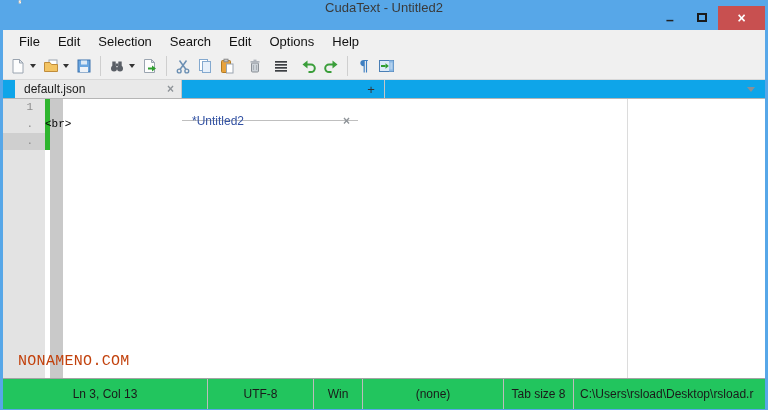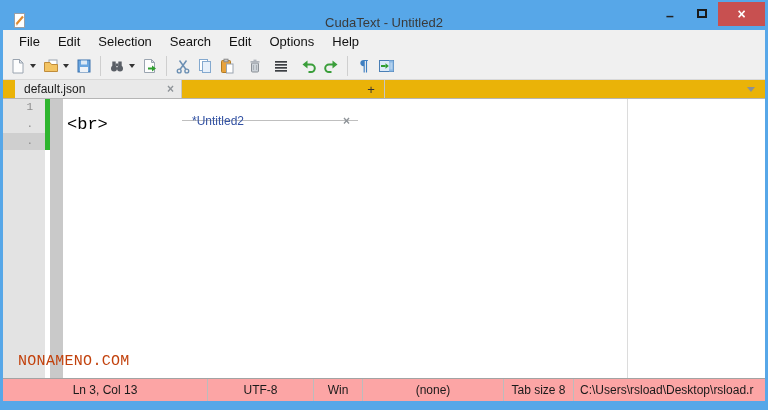--- a/index.html
+++ b/index.html
@@ -1,20 +1,20 @@
 <!DOCTYPE html>
 <html><head>
 <meta charset="utf-8">
 <style>
   * { margin:0; padding:0; box-sizing:border-box; }
   html,body { width:768px; height:410px; font-family:"Liberation Sans", sans-serif; }
   .window { position:relative; width:768px; height:410px; background:#57a7e8; overflow:hidden; }
 
   
-  .titlebar { height:30px; display:flex; align-items:flex-end; position:relative; }
+  .titlebar { height:30px; display:flex; align-items:flex-start; position:relative;flex-direction:column; }
   .app-icon { width:18px; height:18px; margin-left:11px; }
   .title-text { position:absolute; left:0; right:0; text-align:center; font-size:13px; color:#3a3a3a; }
   .win-controls { margin-left:auto; display:flex; align-items:flex-start; height:30px; z-index:2; }
   .wc-btn { width:32px; height:26px; display:flex; align-items:center; justify-content:center;
             color:#222; font-size:14px; cursor:default; }
   .wc-min { font-weight:bold; padding-top:6px; }
   .wc-max-box { width:10px; height:9px; border:2px solid #1a1a1a; background:transparent; }
   .wc-close { width:47px; height:24px; margin-top:2px; margin-right:3px; background:#c85050;
               color:#fff; font-size:14px; font-weight:bold; display:flex; align-items:center; justify-content:center; }
 
@@ -28,21 +28,21 @@
   
   .toolbar { height:28px; display:flex; align-items:center; padding-left:4px; background:#f0f0f0;
              border-bottom:1px solid #d9d9d9; }
   .tb-btn { height:24px; min-width:22px; display:flex; align-items:center; justify-content:center; padding:0 2px; }
   .tb-arrow { width:0; height:0; border-left:3px solid transparent; border-right:3px solid transparent;
               border-top:4px solid #333; margin:0 4px 0 1px; }
   .tb-sep { width:1px; height:20px; background:#cfcfcf; margin:0 5px; }
   .pilcrow { font-size:15px; font-weight:bold; color:#3f7fc1; font-family:"DejaVu Serif", serif; }
 
   
-  .tabbar { height:19px; background:#eab308; display:flex; align-items:stretch;
+  .tabbar { height:19px; background:#0ea5e9; display:flex; align-items:stretch;
             border-bottom:1px solid #b5b5b5; padding-left:12px; position:relative; }
   .tab { display:flex; align-items:center; justify-content:space-between; font-size:12px;
          padding:0 7px 0 9px; cursor:default; }
   .tab-inactive { width:167px; color:#1a1a1a; border-right:1px solid #c6c6c6; background:#e9e9e9; }
   .tab-active { width:176px; color:#3352a3; background:#ffffff; border:1px solid #bfbfbf; border-bottom:none;
                 margin-bottom:-1px; z-index:2;margin-top:40px; }
   .tab-close { color:#8f9499; font-weight:bold; font-size:12px; padding-left:6px; }
   .tab-add { width:27px; display:flex; align-items:center; justify-content:center; font-size:13px;
              color:#333; border-right:1px solid #c6c6c6; cursor:default; }
   .tab-overflow { margin-left:auto; margin-right:10px; align-self:center; width:0; height:0;
@@ -54,26 +54,26 @@
             font-family:"Liberation Mono", monospace; }
   .gutter-num  { position:absolute; left:0; top:0; bottom:0; width:42px; background:#e3e3e3; }
   .gutter-fold { position:absolute; left:47px; top:0; bottom:0; width:13px; background:#c9c9c9; }
   .gutter-green{ position:absolute; left:42px; top:0; width:5px; height:51px; background:#2eb52e; }
   .margin-line { position:absolute; left:624px; top:0; bottom:0; width:1px; background:#dcdcdc; }
   .code-lines { position:absolute; left:0; top:0; right:0; z-index:2; }
   .code-row { height:17px; display:flex; align-items:center; }
   .ln { width:42px; text-align:right; padding-right:12px; font-size:11px; color:#8c8c8c; height:17px;
         line-height:17px; }
   .ln.current { background:#cfcfcf; }
-  .code-text { margin-left:22px; font-size:17px; color:#000; white-space:pre; line-height:17px; }
+  .code-text { font-size:11px; color:#000; white-space:pre; line-height:17px; }
   .watermark { position:absolute; left:15px; bottom:8px; z-index:3; font-size:15px; color:#c2410c;
                letter-spacing:0.3px; }
 
   
-  .statusbar { height:23px; display:flex; align-items:stretch; background:#fca5a5;
+  .statusbar { height:31px; display:flex; align-items:stretch; background:#22c55e;
                border-top:1px solid #a3a3a3; font-size:12px; color:#1a1a1a; }
   .sb-cell { display:flex; align-items:center; justify-content:center; border-right:1px solid #bcbcbc; }
   .sb-caret { width:205px; } .sb-enc { width:106px; } .sb-ends { width:49px; }
   .sb-lexer { width:141px; } .sb-tabsize { width:70px; }
   .sb-path { flex:1; justify-content:flex-start; padding-left:6px; border-right:none;
              white-space:nowrap; overflow:hidden; }
 
   svg { display:block; }
 </style>
 </head>

